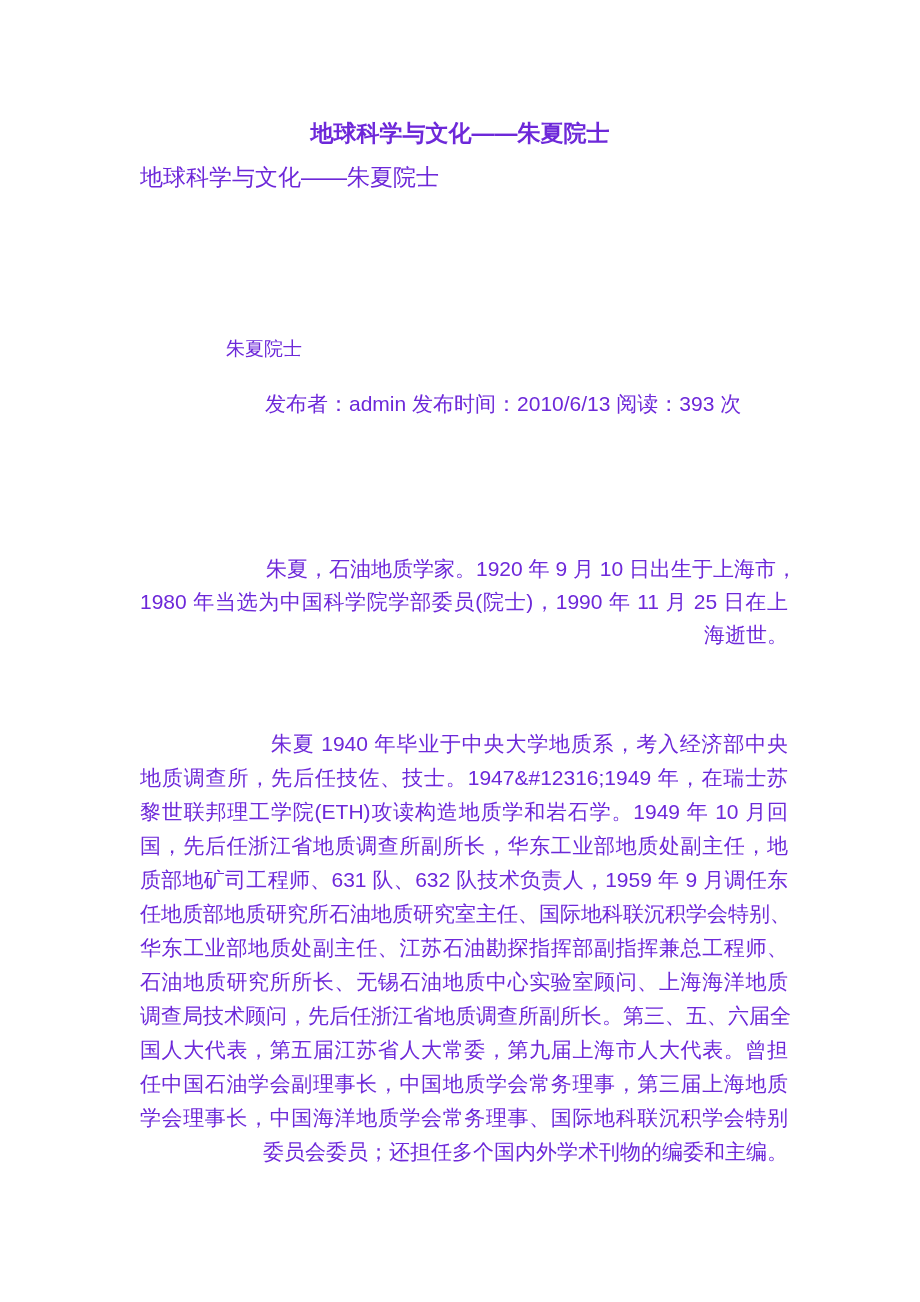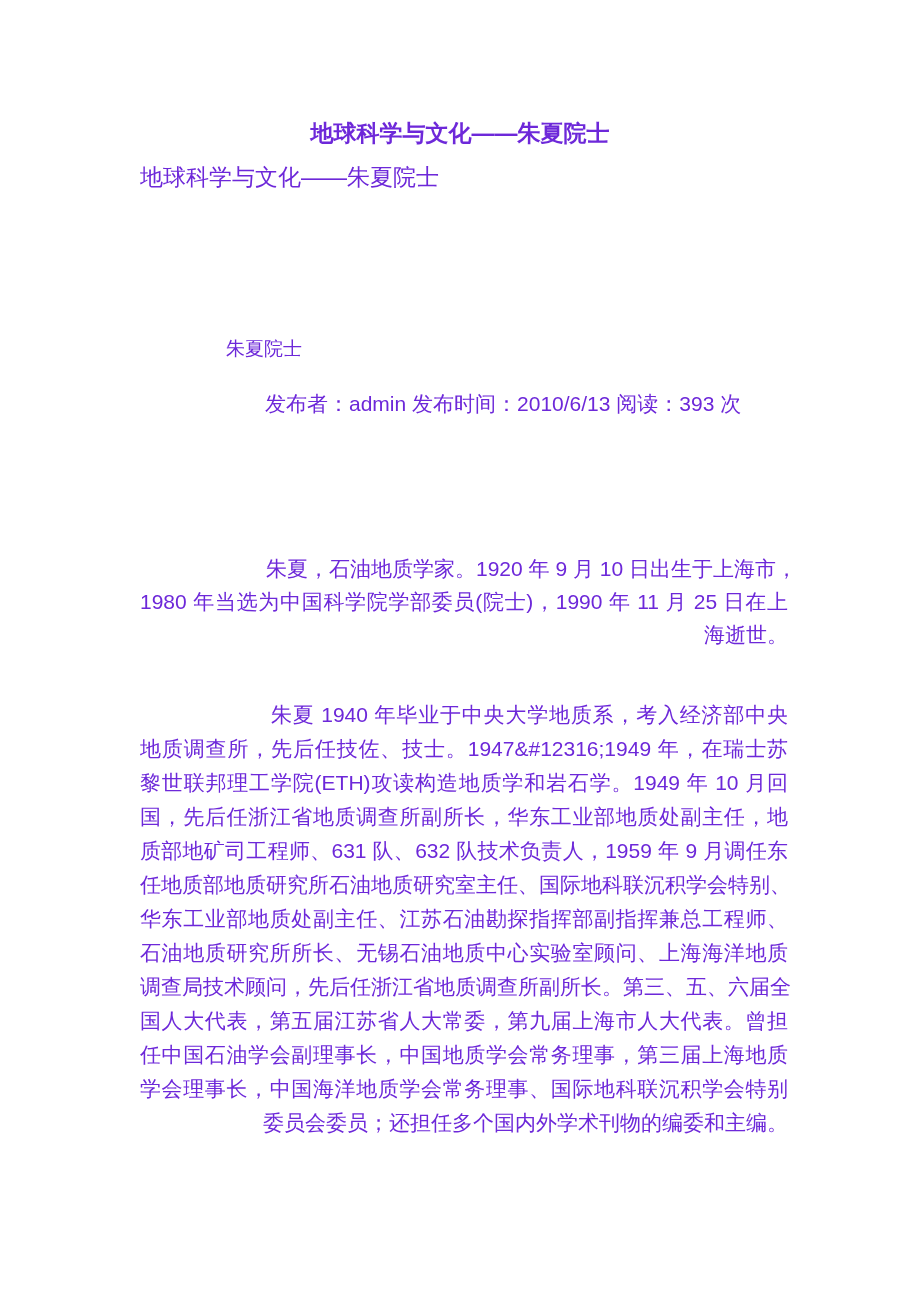--- a/index.html
+++ b/index.html
@@ -50,21 +50,21 @@
     font-size: 21px;
     line-height: 26px;
     white-space: nowrap;
   }
   .para {
     position: absolute;
     left: 140px;
     width: 648px;
   }
   .para1 { top: 552px; }
-  .para2 { top: 698px; }
+  .para2 { top: 727px; }
   .line {
     display: block;
     width: 100%;
     box-sizing: border-box;
     font-size: 21px;
     white-space: nowrap;
     overflow: visible;
     text-align: right;
   }
   .para1 .line { line-height: 33px; }

